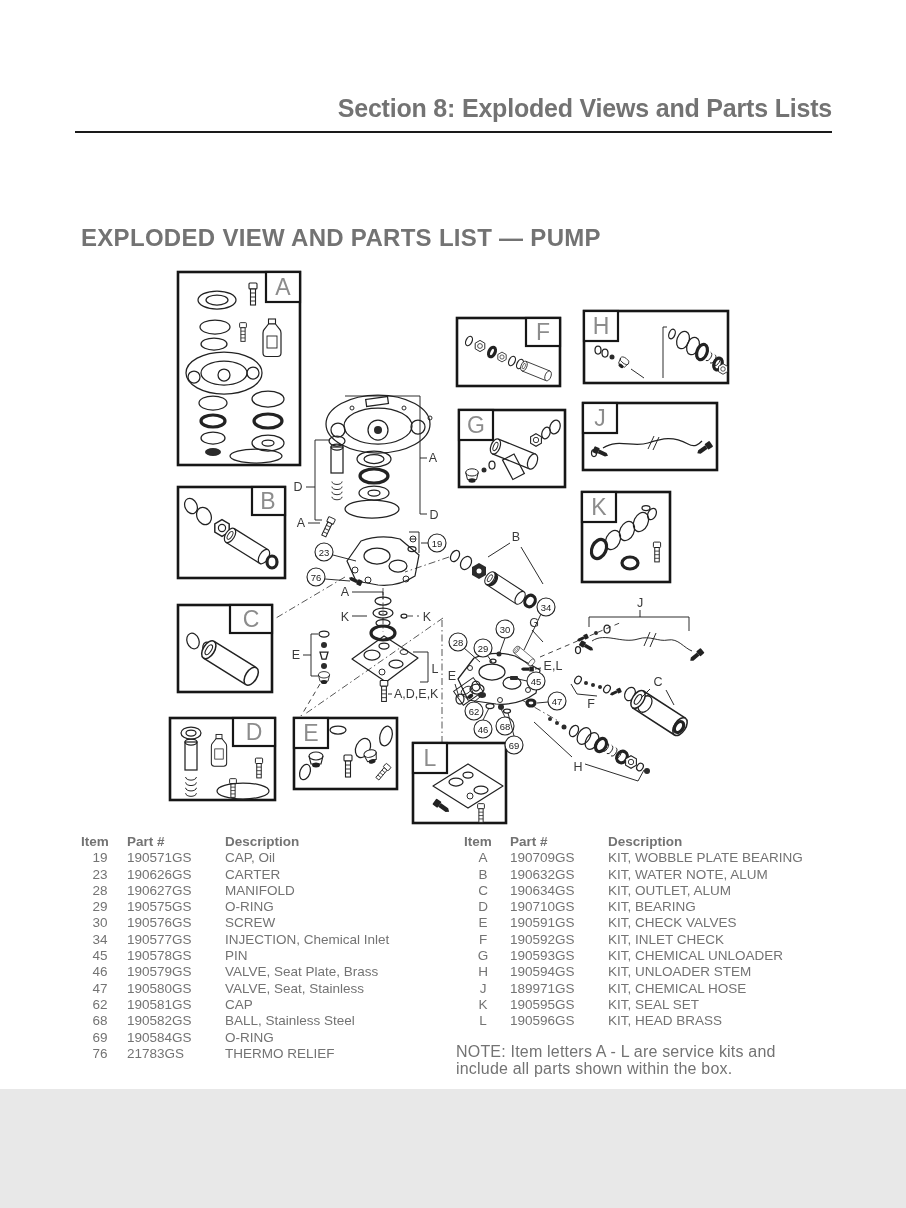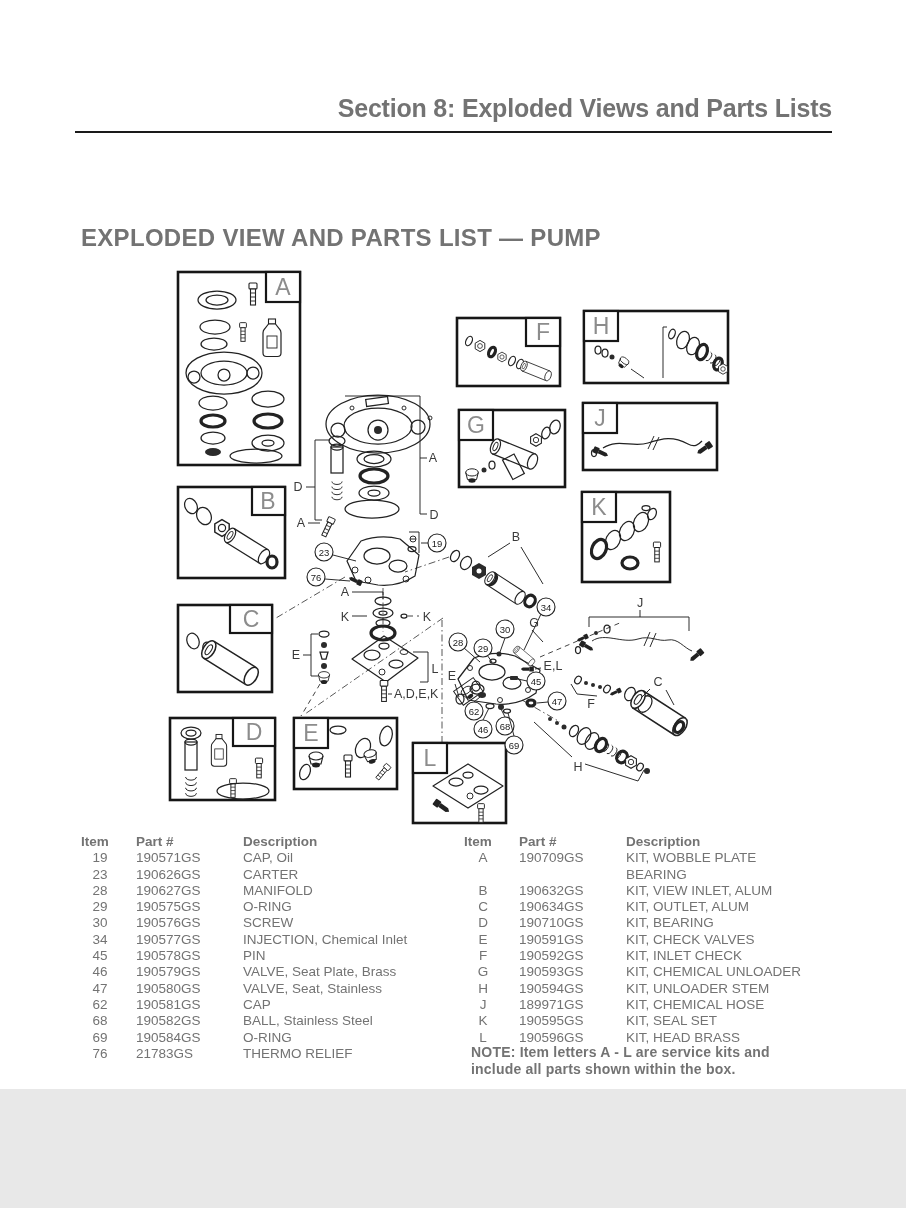--- a/index.html
+++ b/index.html
@@ -21,27 +21,27 @@
   .co{fill:#fff;stroke:#222;stroke-width:1.1;}
   .ln{fill:none;stroke:#222;stroke-width:1.25;}
   .lnt{fill:none;stroke:#222;stroke-width:0.95;}
   .thick{fill:none;stroke:#222;stroke-width:3.2;}
   .dk{fill:#2b2b2b;stroke:none;}
   .dash{fill:none;stroke:#444;stroke-width:1;stroke-dasharray:5 4;}
   .dashdot{fill:none;stroke:#444;stroke-width:0.9;stroke-dasharray:7 3 1.5 3;}
 
   
   .ptable{position:absolute;font-size:13.5px;line-height:16.3px;}
-  .ptable .tr{display:grid;grid-template-columns:38px 90px 1fr;column-gap:17px;}
+  .ptable .tr{display:grid;grid-template-columns:38px 90px 1fr;column-gap:8px;}
   .ptable .thead{font-weight:bold;}
   .c-item{text-align:center;}
   .left-table{left:81px;top:834px;width:372px;}
   .right-table{left:464px;top:834px;width:342px;}
-  .note{position:absolute;left:471px;top:1044px;width:330px;font-size:14px;
-        font-weight:bold;line-height:16.5px;letter-spacing:.2px;}
+  .note{position:absolute;left:456px;top:1044px;width:330px;font-size:16px;
+        font-weight:normal;line-height:16.5px;letter-spacing:.2px;}
   .page-badge{position:absolute;left:431px;top:1103px;width:50px;height:34px;}
   .badge-num{font-family:"Liberation Sans",sans-serif;font-size:15px;font-weight:bold;
         fill:#fff;text-anchor:middle;}
 </style>
 </head>
 <body>
 
 <div class="page">
 
   <div class="section-header">Section 8: Exploded Views and Parts Lists</div>
@@ -640,21 +640,21 @@
       <span>Description</span>
     </div>
     <div class="tr">
         <span class="c-item">A</span>
         <span>190709GS</span>
         <span>KIT, WOBBLE PLATE BEARING</span>
       </div>
     <div class="tr">
         <span class="c-item">B</span>
         <span>190632GS</span>
-        <span>KIT, VIEW INLET, ALUM</span>
+        <span>KIT, WATER NOTE, ALUM</span>
       </div>
     <div class="tr">
         <span class="c-item">C</span>
         <span>190634GS</span>
         <span>KIT, OUTLET, ALUM</span>
       </div>
     <div class="tr">
         <span class="c-item">D</span>
         <span>190710GS</span>
         <span>KIT, BEARING</span>

